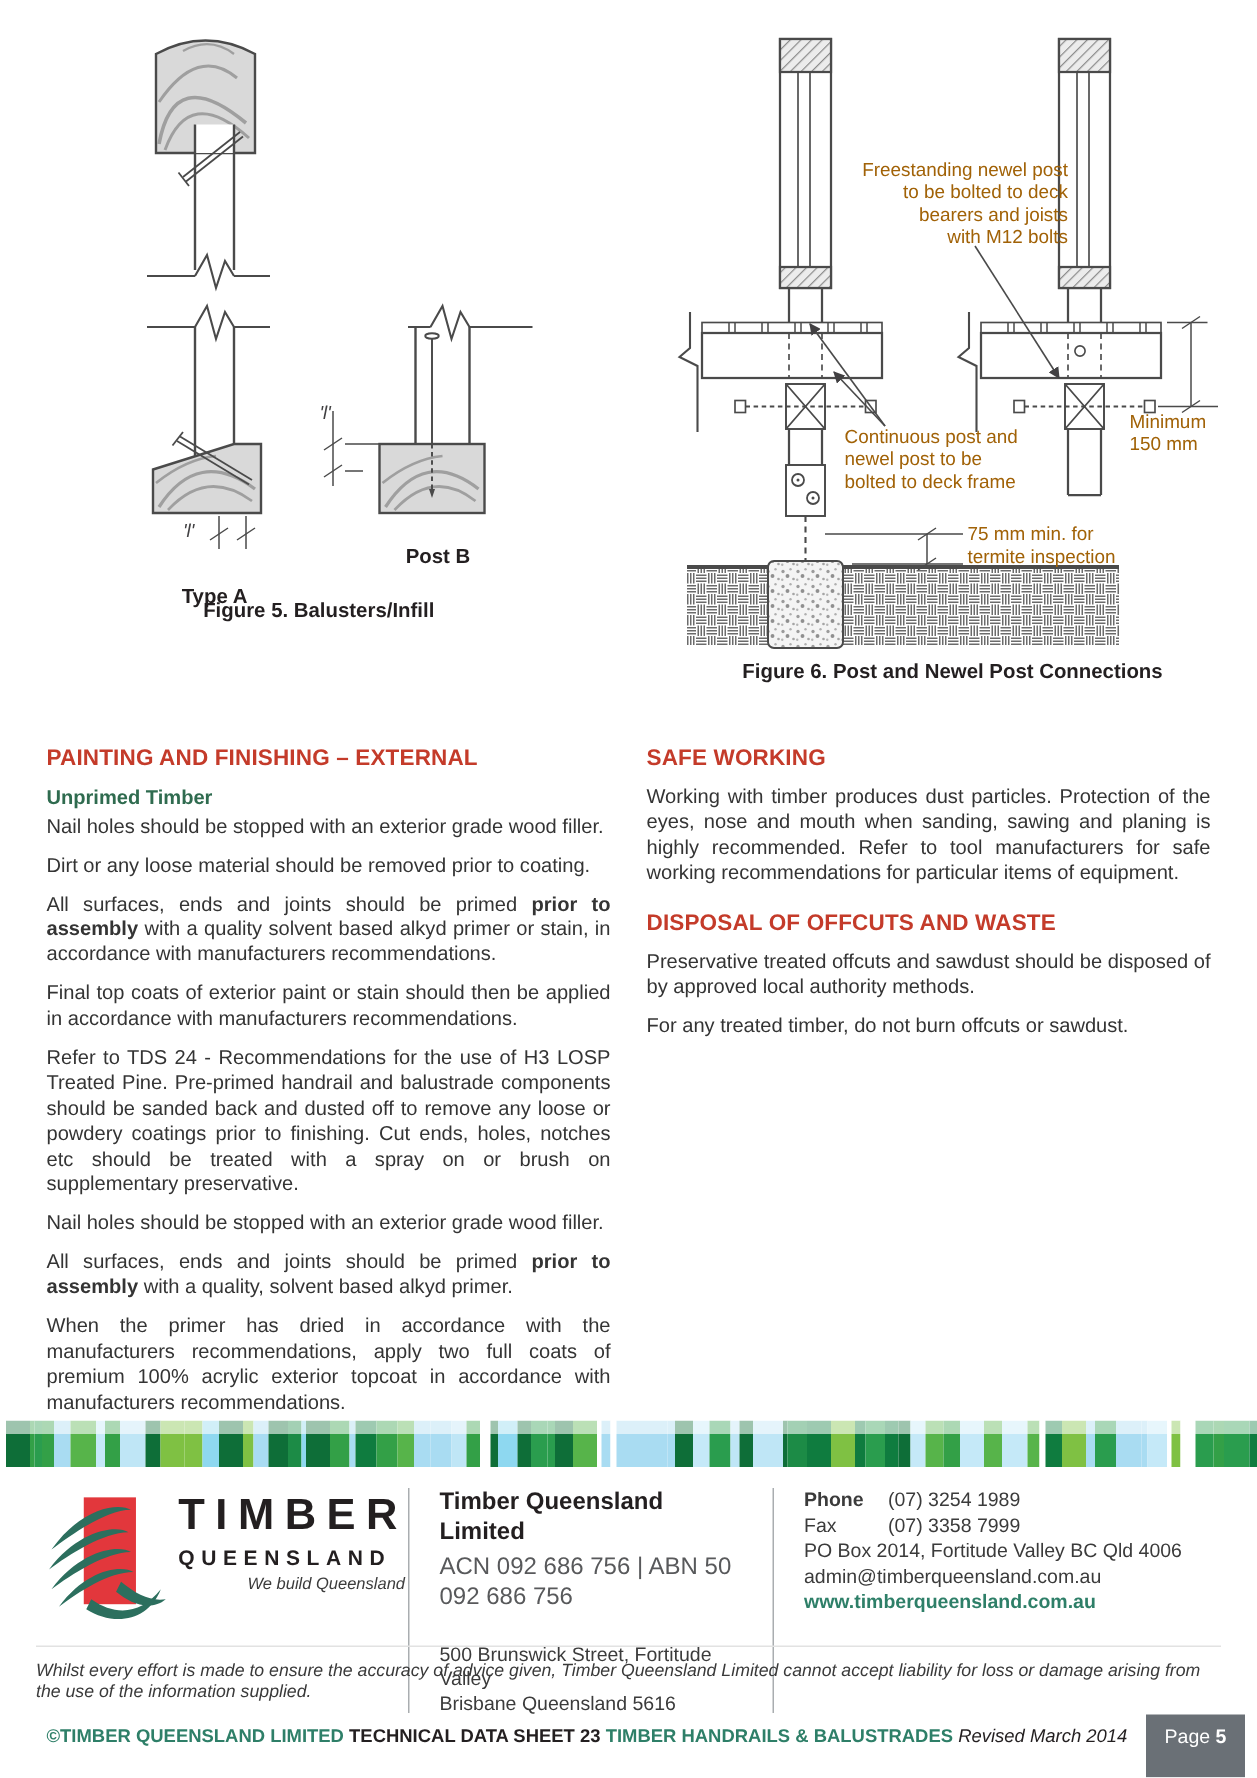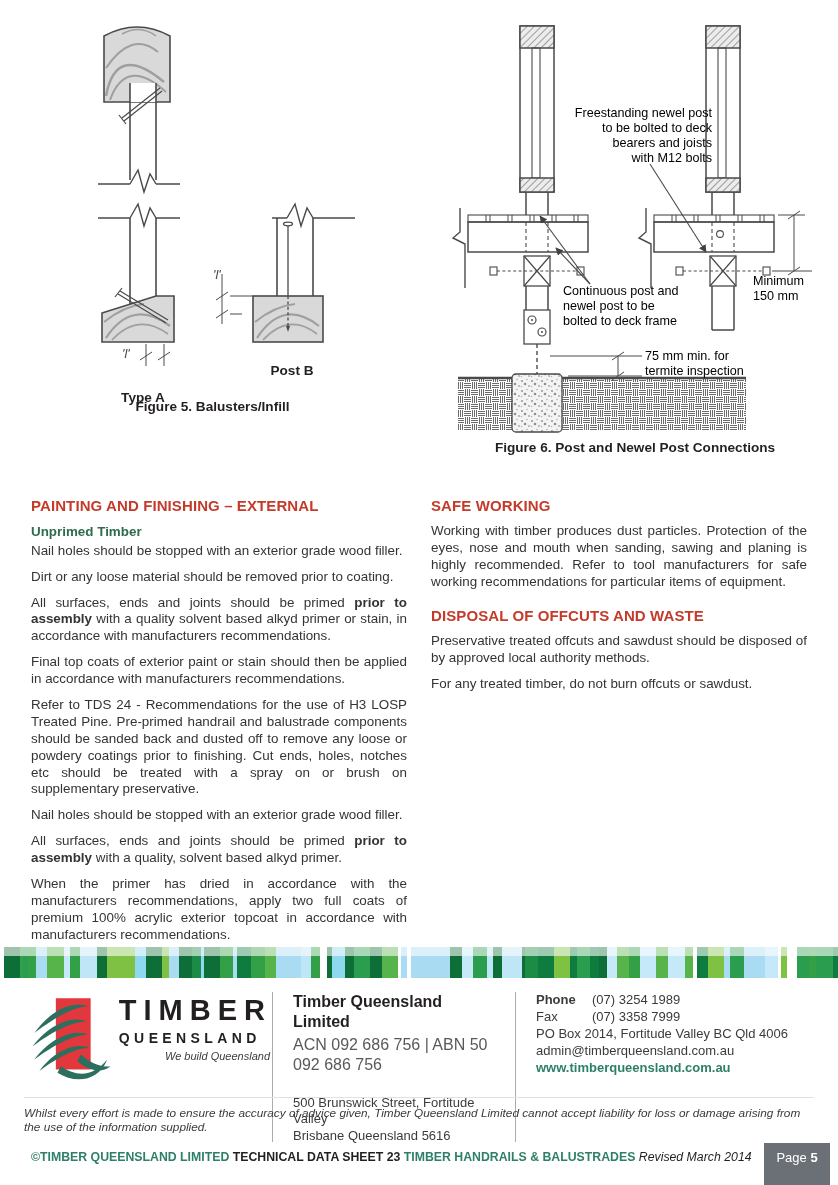--- a/index.html
+++ b/index.html
@@ -12,21 +12,21 @@
   }
   *{box-sizing:border-box;}
   html,body{margin:0;padding:0;background:#fff;}
   .page{
     position:relative;width:838px;height:1185px;overflow:hidden;background:#fff;
     font-family:"Liberation Sans",sans-serif;color:var(--text-color);
   }
   
   .figures{position:absolute;top:0;left:0;width:838px;height:475px;}
   .figures svg{position:absolute;}
-  .fig-label{position:absolute;font-size:12.6px;line-height:1.18;color:#000000;white-space:pre-line;}
+  .fig-label{position:absolute;font-size:12.6px;line-height:1.18;color:#a16207;white-space:pre-line;}
   .fig-label.right{text-align:right;}
   .fig-caption{position:absolute;font-weight:bold;font-size:13.6px;color:#231f20;text-align:center;}
   .type-label{position:absolute;font-weight:bold;font-size:13.6px;color:#231f20;text-align:center;width:70px;}
   .dim-label{position:absolute;font-style:italic;font-size:12.5px;color:#414042;}
   
   .content{position:absolute;top:475px;left:31px;width:776px;display:flex;gap:24px;}
   .col{width:376px;text-align:justify;font-size:13.4px;line-height:1.26;padding-top:22px;color:#343434;}
   .col h2{font-size:15px;margin:0 0 7px;color:var(--heading-red);letter-spacing:.1px;}
   .col h2.spaced{margin-top:17px;}
   .col h3{font-size:13.4px;margin:8px 0 2px;color:var(--heading-green);}

